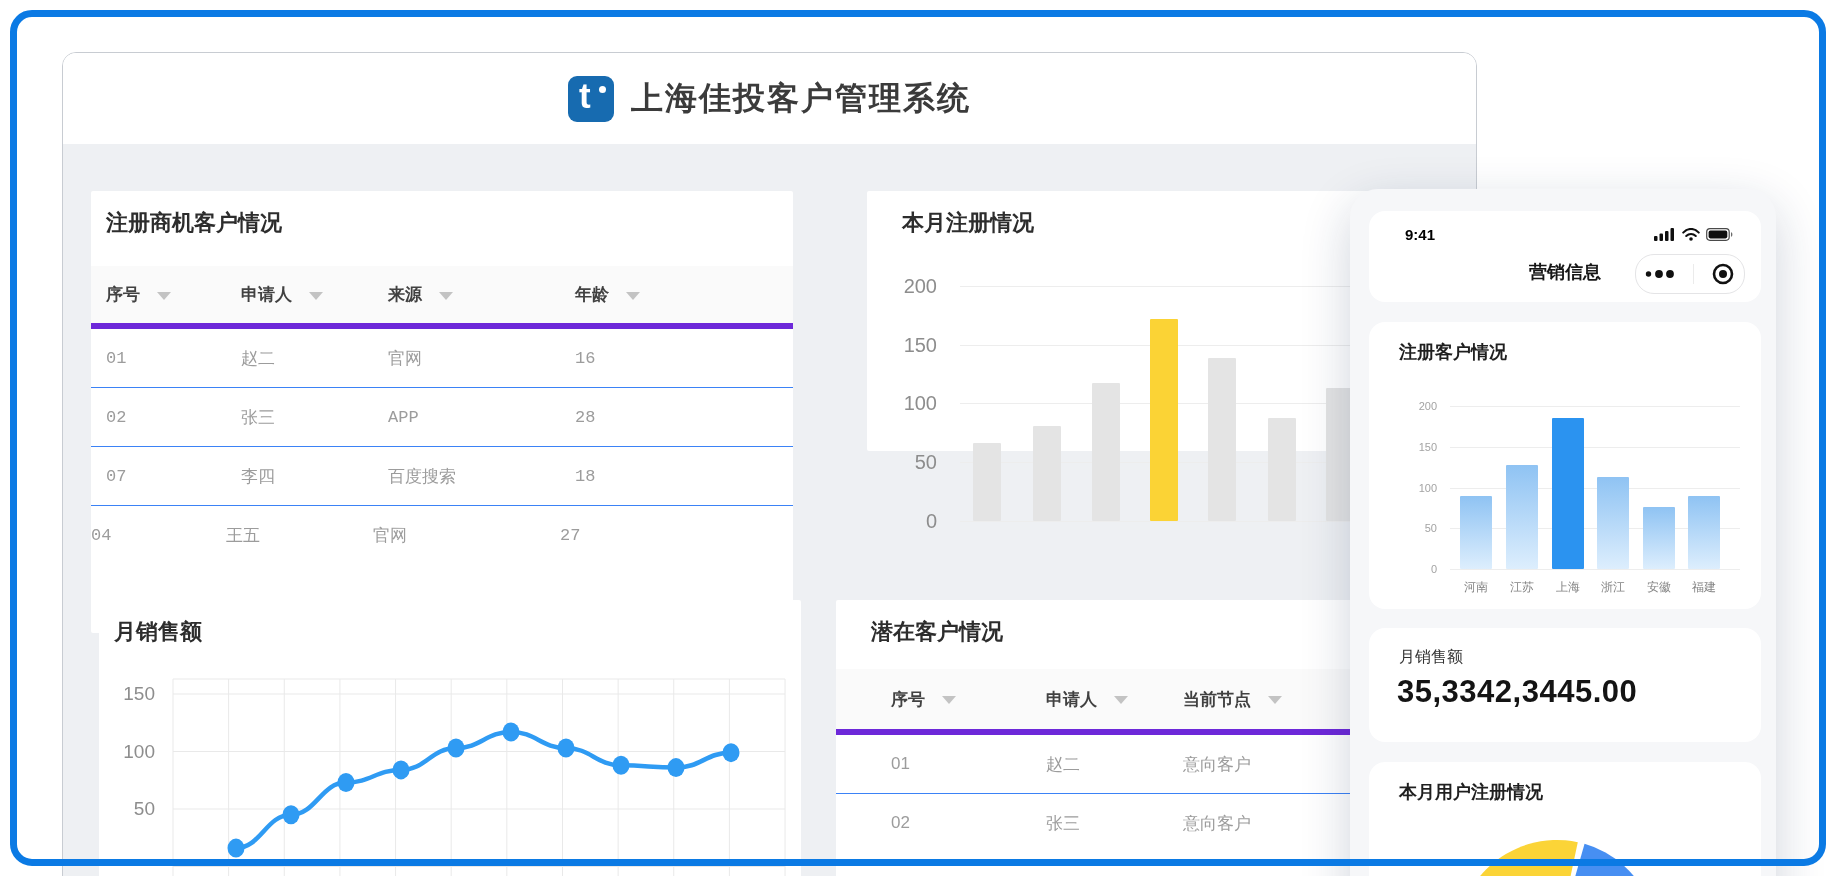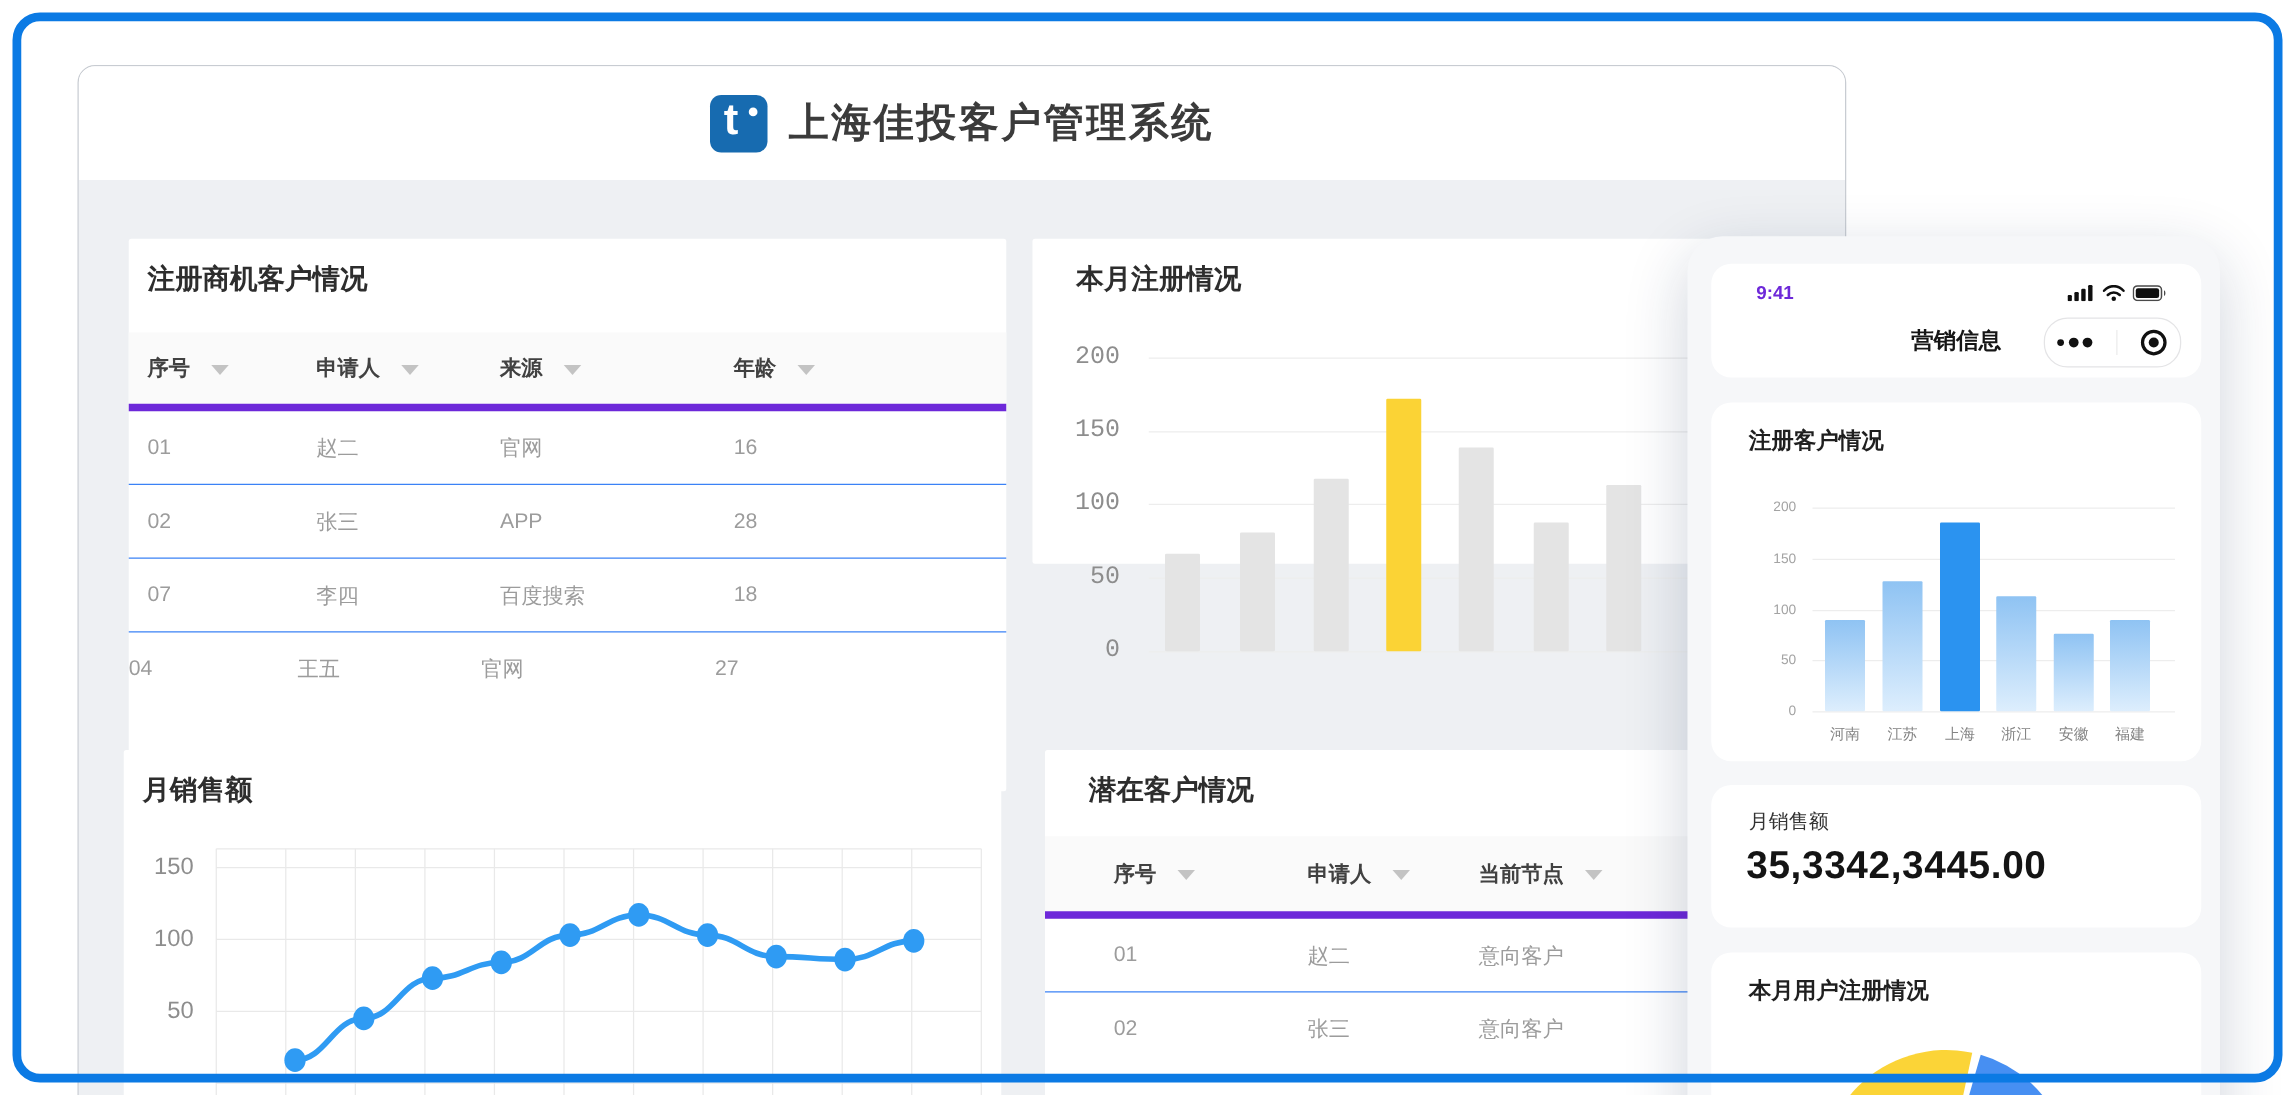--- a/index.html
+++ b/index.html
@@ -13,22 +13,22 @@
   .desktop-card{position:absolute;left:62px;top:52px;width:1413px;height:980px;background:#fff;
     border:1px solid #c8ccd2;border-radius:14px;overflow:hidden;z-index:1;}
   .app-header{height:91px;display:flex;align-items:center;justify-content:center;gap:17px;background:#fff;}
   .logo{width:46px;height:46px;background:#176bb0;border-radius:9px;position:relative;flex:0 0 auto;}
   .logo-t{position:absolute;left:11px;top:0px;color:#fff;font-size:35px;font-weight:700;}
   .logo-dot{position:absolute;right:8px;top:10px;width:7px;height:7px;border-radius:50%;background:#fff;}
   .app-title{margin:0;font-size:32px;font-weight:600;color:#3b3b3b;letter-spacing:2px;}
   .app-body{position:absolute;left:0;right:0;top:91px;height:900px;background:#eef0f3;}
 
   .panel{position:absolute;background:#fff;border-radius:2px;}
-  .p-reg{left:40px;top:138px;width:702px;height:442px;}
-  .p-barchart{left:763px;top:138px;width:640px;height:260px;font-family:Liberation Mono, monospace;}
+  .p-reg{left:28px;top:138px;width:702px;height:442px;font-family:Liberation Mono, monospace;}
+  .p-barchart{left:804px;top:138px;width:640px;height:260px;}
   .p-linechart{left:36px;top:547px;width:702px;height:340px;}
   .p-pot{left:773px;top:547px;width:640px;height:340px;}
   .panel h2{margin:0;position:absolute;left:15px;top:17px;font-size:22px;font-weight:600;color:#2d2d2d;}
   .p-barchart h2,.p-pot h2{left:35px;}
 
   
   .dtable{position:absolute;left:0;right:0;}
   .t-reg{top:75px;}
   .t-pot{top:69px;}
   .trow{display:grid;grid-template-columns:var(--cols);align-items:center;}
@@ -49,21 +49,21 @@
   .bar{position:absolute;border-radius:1px;}
   .xlab-phone{position:absolute;width:46px;text-align:center;font-size:12px;color:#848484;}
 
   
   .phone{position:absolute;left:1350px;top:189px;width:426px;height:760px;background:#f6f7f9;
     border-radius:28px;z-index:10;box-shadow:0 16px 50px rgba(20,40,80,.20);}
   .card{position:absolute;background:#fff;border-radius:16px;}
   .phone-head{left:19px;top:22px;width:392px;height:91px;}
   .statusbar{position:absolute;left:0;right:0;top:7px;height:32px;display:flex;align-items:center;
     justify-content:space-between;padding:0 27px 0 36px;}
-  .time{font-size:15px;font-weight:700;color:#6d28d9;}
+  .time{font-size:15px;font-weight:700;color:#000000;}
   .sicons{display:flex;align-items:center;gap:6px;}
   .navbar{position:absolute;left:0;right:0;bottom:6px;height:44px;}
   .nav-title{position:absolute;left:0;right:0;top:8px;text-align:center;font-size:18px;font-weight:600;color:#161616;}
   .capsule{position:absolute;right:16px;top:2px;width:108px;height:38px;border:1px solid #e4e4e6;
     border-radius:19px;background:#fff;display:flex;align-items:center;justify-content:space-around;}
   .cap-btn{border:none;background:none;padding:0;display:flex;align-items:center;cursor:pointer;}
   .cap-div{width:1px;height:20px;background:#ebebeb;}
 
   .phone-chart-card{left:19px;top:133px;width:392px;height:287px;}
   .card h3{margin:0;position:absolute;left:30px;top:18px;font-size:18px;font-weight:600;color:#1f1f1f;}

